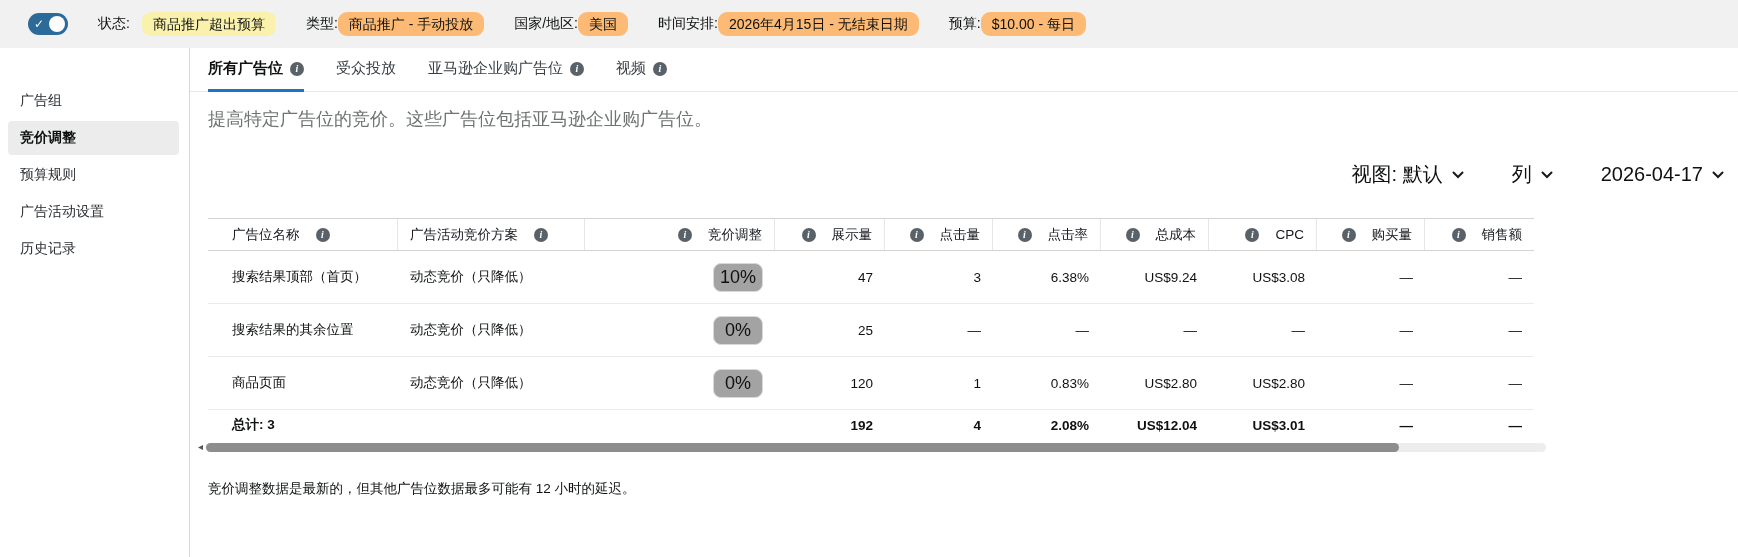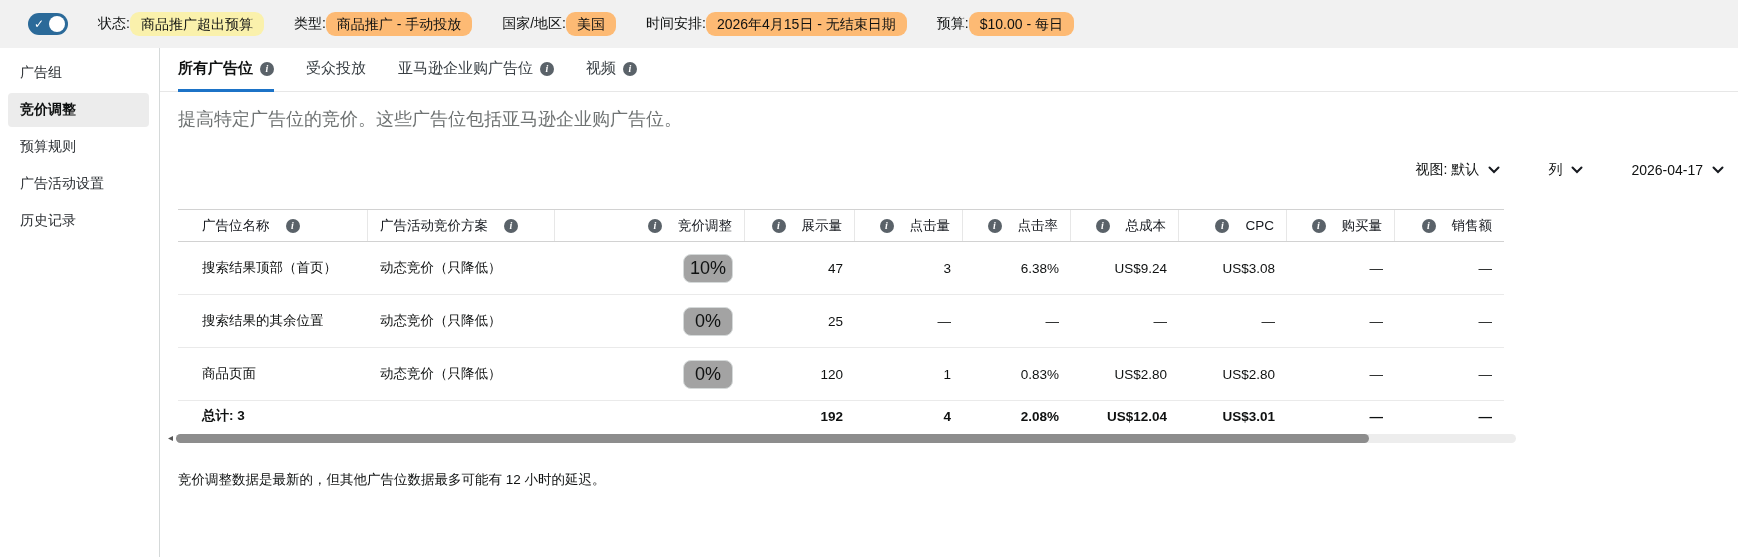--- a/index.html
+++ b/index.html
@@ -21,26 +21,26 @@
   .toggle .check-icon {
     position:absolute; left:6px; top:50%; transform:translateY(-52%);
     color:#fff; font-size:12px; line-height:1;
   }
   .toggle .knob {
     position:absolute; right:3px; top:3px; width:16px; height:16px;
     background:#fff; border-radius:50%;
   }
   .tb-field { display:flex; align-items:center; }
   .badge { padding:3px 11px; border-radius:9px; line-height:1.35; }
-  .badge.yellow { background:#faf1ac; }
+  .badge.yellow { background:#faf1ac;margin-left:12px; }
   .badge.gray { background:#fdba74; }
   
   .body-row { display:flex; height:509px; }
   .sidebar {
-    width:160px; flex-shrink:0; border-right:1px solid #d5d9d9; padding-top:8px;
+    width:190px; flex-shrink:0; border-right:1px solid #d5d9d9; padding-top:36px;
   }
   .side-item {
     margin:0 10px 3px 8px; padding:8px 12px; font-size:14px; border-radius:4px;
     cursor:pointer; color:#2b2f33;
   }
   .side-item.active { background:#ececec; font-weight:bold; color:#0f1111; }
   .content { flex:1; min-width:0; }
   
   .tabs {
     display:flex; gap:32px; padding-left:18px; margin-top:11px;
@@ -55,21 +55,21 @@
   .info-icon {
     width:14px; height:14px; border-radius:50%; background:#5a6269; color:#fff;
     font-size:10px; font-weight:bold; display:inline-flex; align-items:center;
     justify-content:center; line-height:1; flex-shrink:0; cursor:pointer;
     font-family:"Liberation Serif","DejaVu Serif",serif; font-style:italic;
   }
   .description { margin:15px 0 0 18px; font-size:18px; color:#6f7373; }
   
   .toolbar {
     display:flex; justify-content:flex-end; align-items:center; gap:48px;
-    margin:30px 14px 4px 0; font-size:14px;
+    margin:30px 14px 4px 0; font-size:20px;
   }
   .ctrl { display:flex; align-items:center; gap:9px; cursor:pointer; }
   .chev svg { display:block; }
   
   .table { margin:30px 0 0 18px; width:1326px; font-size:13.5px; }
   .trow {
     display:grid;
     grid-template-columns:190px 187px 190px 110px 108px 108px 108px 108px 108px 109px;
     align-items:center;
   }

